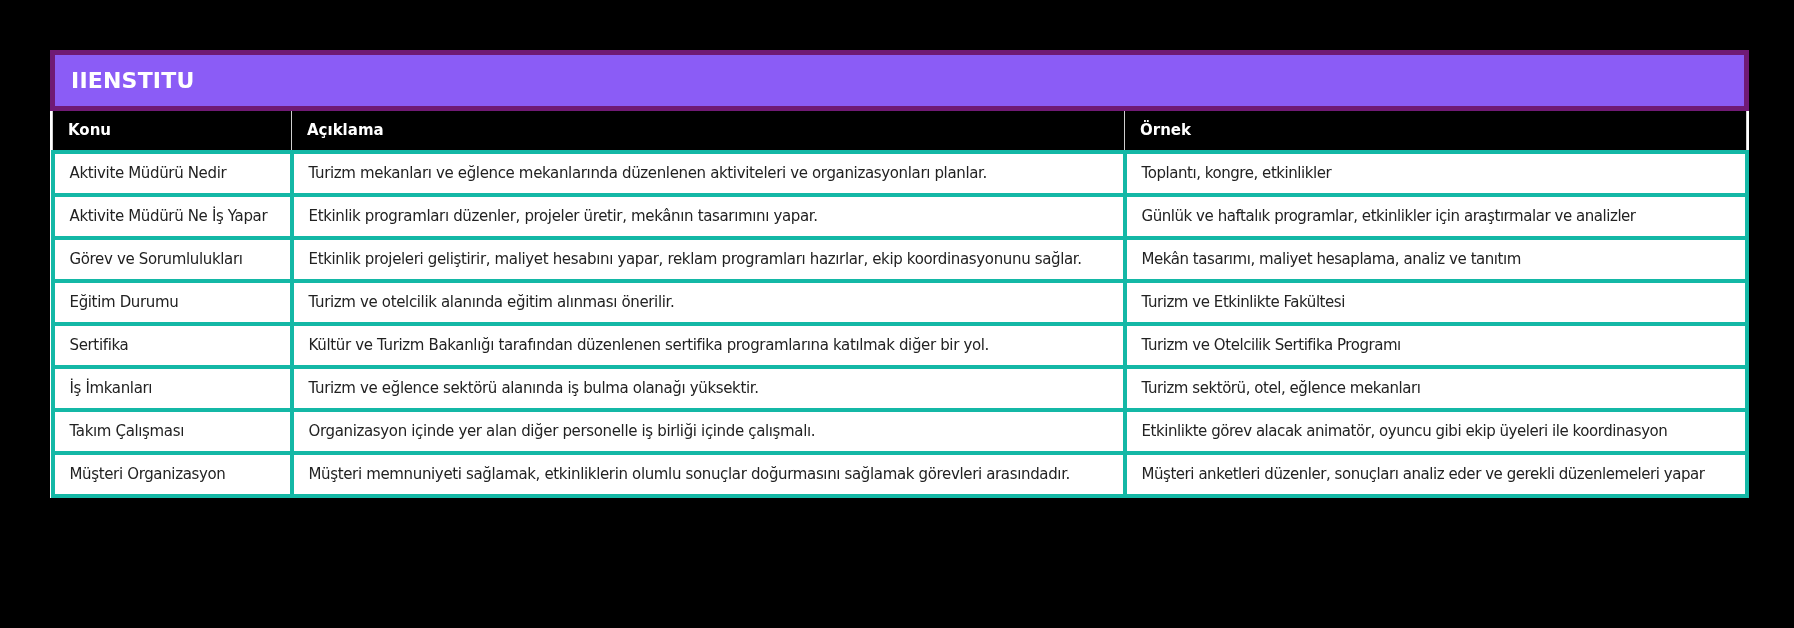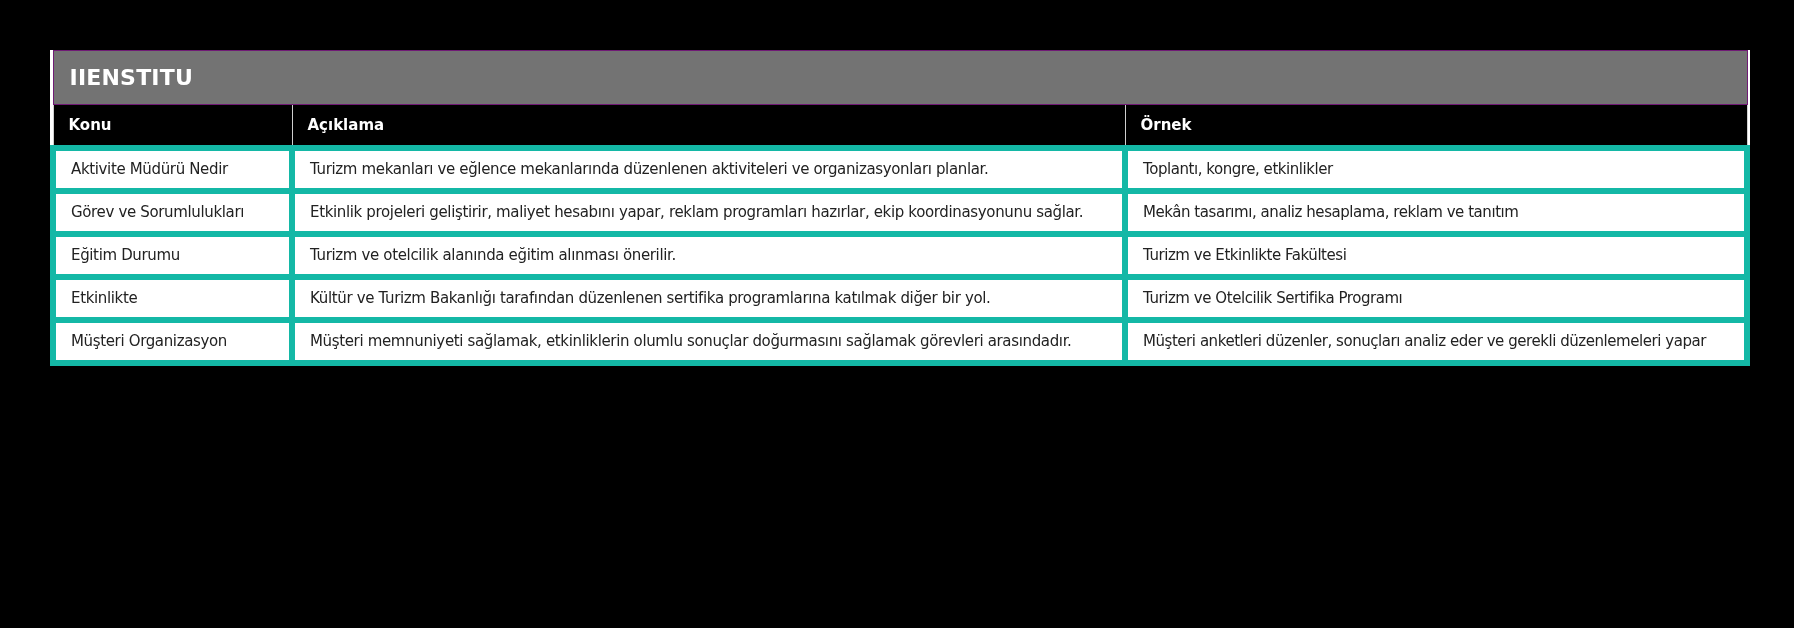--- a/index.html
+++ b/index.html
@@ -12,33 +12,33 @@
       position: absolute; left: 50px; top: 50px; width: 1694px;
     }
     table {
       width: 1694px; border-collapse: collapse; table-layout: fixed;
       background: #ffffff;
     }
     col.c1 { width: 239px; }
     col.c2 { width: 833px; }
     col.c3 { width: 622px; }
     .title-cell {
-      background: #737373; color: #ffffff; font-weight: bold;
+      background: #8b5cf6; color: #ffffff; font-weight: bold;
       font-size: 22px; height: 54px; padding: 13px 16px;
-      border: 1px solid #701a75; text-align: left; box-sizing: border-box;
+      border: 5px solid #701a75; text-align: left; box-sizing: border-box;
       letter-spacing: 0.2px;
     }
     th.hdr {
       background: #000000; color: #ffffff; font-weight: bold;
       font-size: 15px; height: 43px; padding: 0 15px; text-align: left;
       border: 1px solid #cfcfcf; box-sizing: border-box;
     }
     td {
       color: #222222; font-size: 15px; height: 43px; padding: 0 15px;
-      border: 6px solid #14b8a6; white-space: nowrap; overflow: hidden;
+      border: 4px solid #14b8a6; white-space: nowrap; overflow: hidden;
       box-sizing: border-box; letter-spacing: -0.35px;
     }
     td.c3cell { letter-spacing: -0.45px; }
   </style>
 </head>
 <body>
 
 <div class="wrap">
   <table>
     <colgroup>
@@ -56,33 +56,48 @@
         <th class="hdr">Örnek</th>
       </tr>
     </thead>
     <tbody id="tbody">
       <tr>
         <td>Aktivite Müdürü Nedir</td>
         <td>Turizm mekanları ve eğlence mekanlarında düzenlenen aktiviteleri ve organizasyonları planlar.</td>
         <td class="c3cell">Toplantı, kongre, etkinlikler</td>
       </tr>
       <tr>
+        <td>Aktivite Müdürü Ne İş Yapar</td>
+        <td>Etkinlik programları düzenler, projeler üretir, mekânın tasarımını yapar.</td>
+        <td class="c3cell">Günlük ve haftalık programlar, etkinlikler için araştırmalar ve analizler</td>
+      </tr>
+      <tr>
         <td>Görev ve Sorumlulukları</td>
         <td>Etkinlik projeleri geliştirir, maliyet hesabını yapar, reklam programları hazırlar, ekip koordinasyonunu sağlar.</td>
-        <td class="c3cell">Mekân tasarımı, analiz hesaplama, reklam ve tanıtım</td>
+        <td class="c3cell">Mekân tasarımı, maliyet hesaplama, analiz ve tanıtım</td>
       </tr>
       <tr>
         <td>Eğitim Durumu</td>
         <td>Turizm ve otelcilik alanında eğitim alınması önerilir.</td>
         <td class="c3cell">Turizm ve Etkinlikte Fakültesi</td>
       </tr>
       <tr>
-        <td>Etkinlikte</td>
+        <td>Sertifika</td>
         <td>Kültür ve Turizm Bakanlığı tarafından düzenlenen sertifika programlarına katılmak diğer bir yol.</td>
         <td class="c3cell">Turizm ve Otelcilik Sertifika Programı</td>
+      </tr>
+      <tr>
+        <td>İş İmkanları</td>
+        <td>Turizm ve eğlence sektörü alanında iş bulma olanağı yüksektir.</td>
+        <td class="c3cell">Turizm sektörü, otel, eğlence mekanları</td>
+      </tr>
+      <tr>
+        <td>Takım Çalışması</td>
+        <td>Organizasyon içinde yer alan diğer personelle iş birliği içinde çalışmalı.</td>
+        <td class="c3cell">Etkinlikte görev alacak animatör, oyuncu gibi ekip üyeleri ile koordinasyon</td>
       </tr>
       <tr>
         <td>Müşteri Organizasyon</td>
         <td>Müşteri memnuniyeti sağlamak, etkinliklerin olumlu sonuçlar doğurmasını sağlamak görevleri arasındadır.</td>
         <td class="c3cell">Müşteri anketleri düzenler, sonuçları analiz eder ve gerekli düzenlemeleri yapar</td>
       </tr>
     </tbody>
   </table>
 </div>
 

